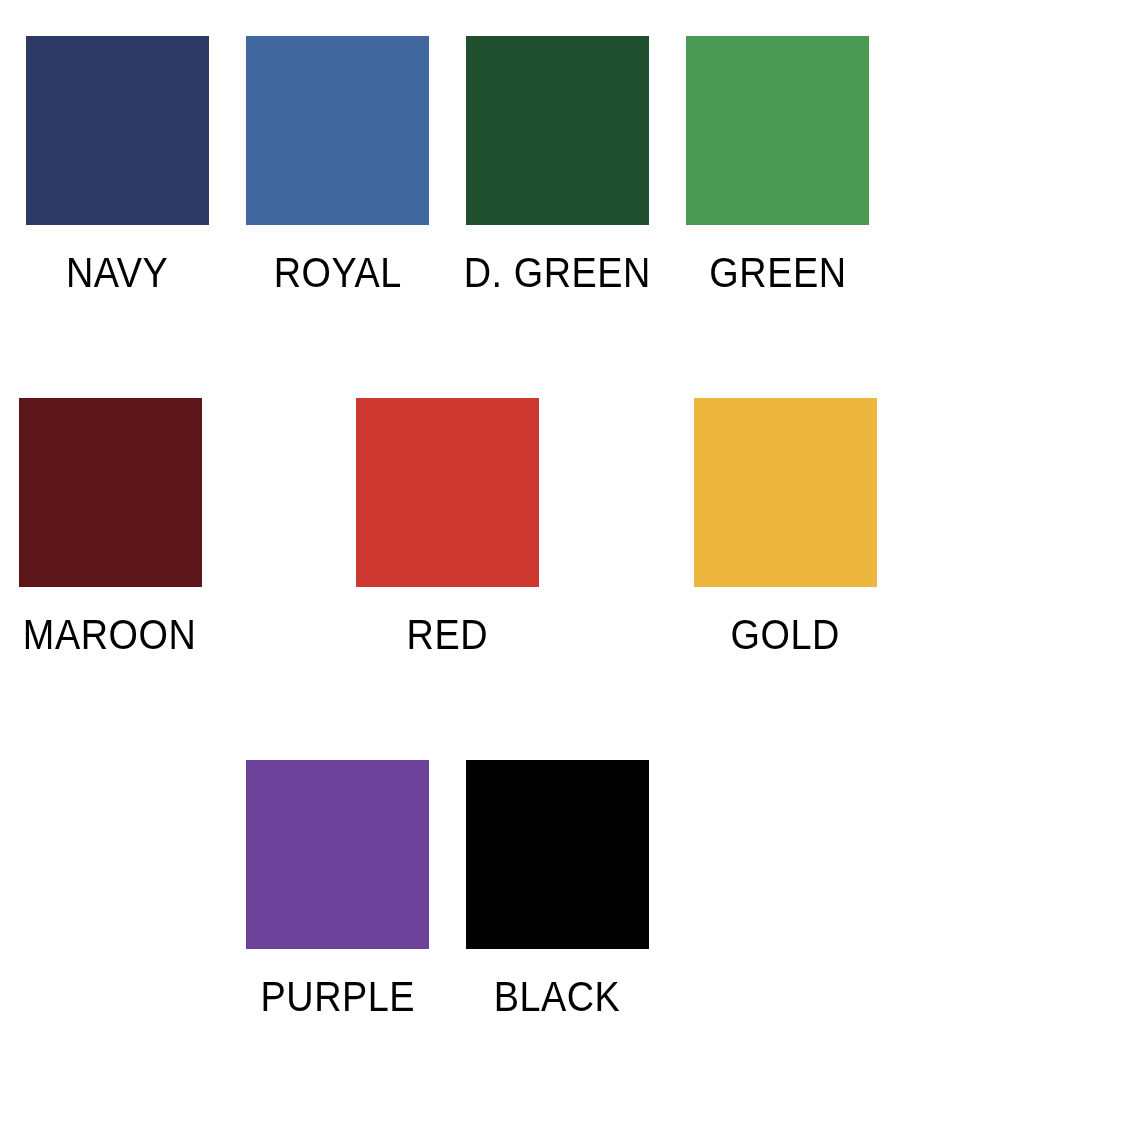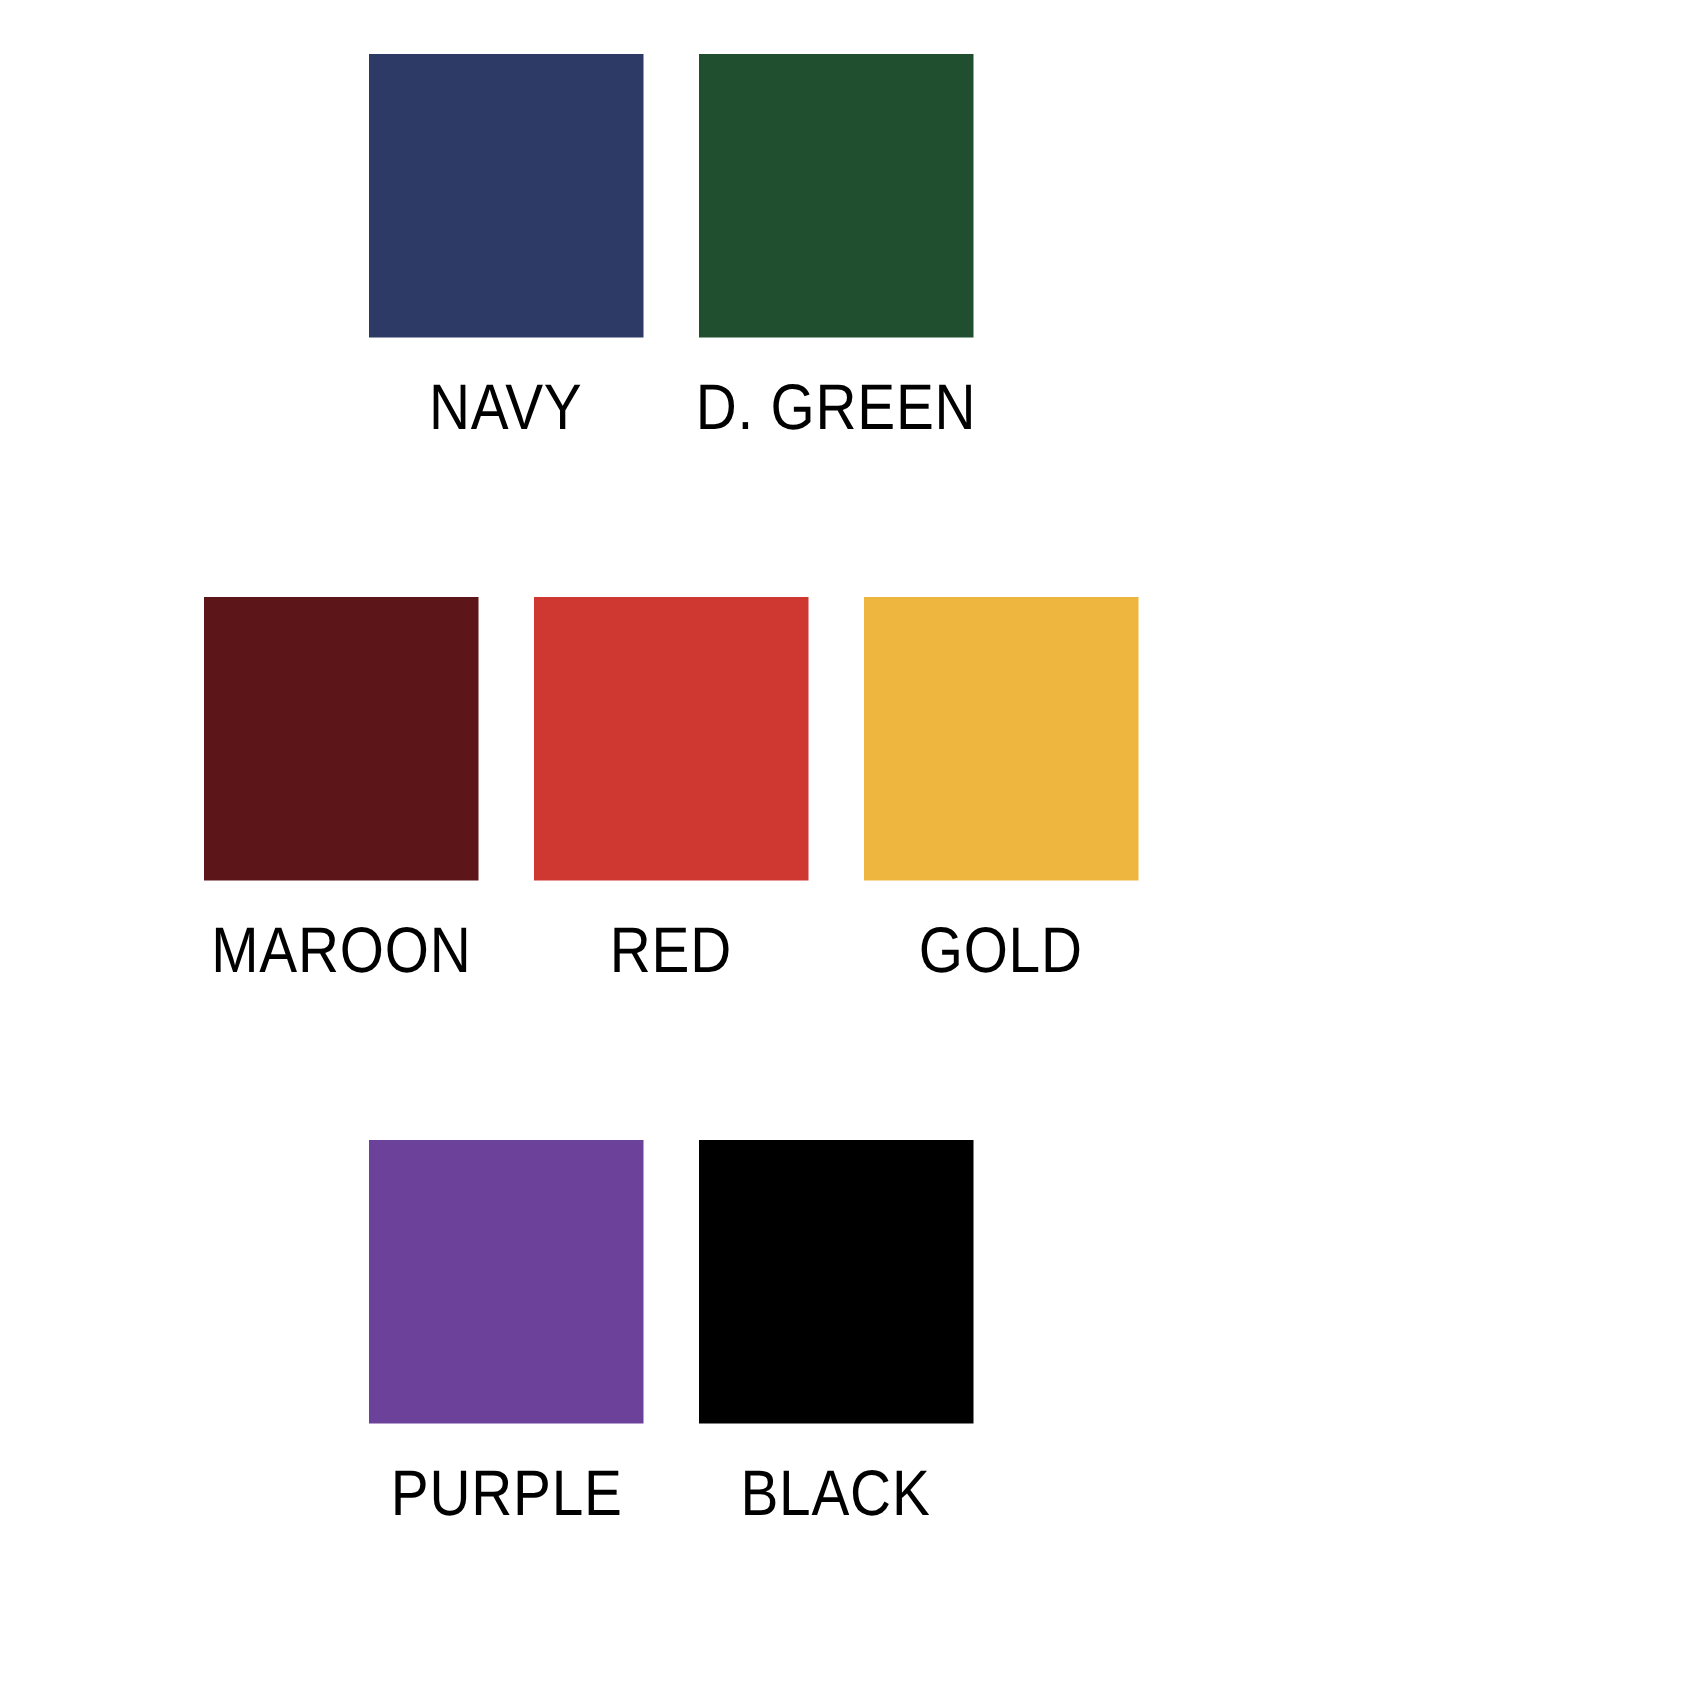--- a/index.html
+++ b/index.html
@@ -21,21 +21,21 @@
     display: flex;
     flex-direction: column;
   }
   .swatch-row {
     display: flex;
     flex-direction: row;
     justify-content: center;
     align-items: flex-start;
   }
   .swatch-row.row-1 { margin-top: 36px; }
-  .swatch-row.row-2 { margin-top: 104px; }
+  .swatch-row.row-2 { margin-top: 104px; justify-content: space-between; }
   .swatch-row.row-3 { margin-top: 104px; }
 
   .swatch-cell {
     width: 220px;
     display: flex;
     flex-direction: column;
     align-items: center;
   }
   .swatch-chip {
     width: 183px;
@@ -59,22 +59,30 @@
 <body style="background: rgb(255, 255, 255);">
 
 <div id="palette">
 
   <div class="swatch-row row-1">
     <div class="swatch-cell">
       <span class="swatch-chip" style="background-color: rgb(46, 58, 102);"></span>
       <span class="swatch-label">NAVY</span>
     </div>
     <div class="swatch-cell">
+      <span class="swatch-chip" style="background-color: rgb(65, 103, 159);"></span>
+      <span class="swatch-label">ROYAL</span>
+    </div>
+    <div class="swatch-cell">
       <span class="swatch-chip" style="background-color: rgb(31, 79, 46);"></span>
       <span class="swatch-label">D. GREEN</span>
+    </div>
+    <div class="swatch-cell">
+      <span class="swatch-chip" style="background-color: rgb(74, 154, 84);"></span>
+      <span class="swatch-label">GREEN</span>
     </div>
   </div>
 
   <div class="swatch-row row-2">
     <div class="swatch-cell">
       <span class="swatch-chip" style="background-color: rgb(92, 21, 24);"></span>
       <span class="swatch-label">MAROON</span>
     </div>
     <div class="swatch-cell">
       <span class="swatch-chip" style="background-color: rgb(207, 56, 48);"></span>

